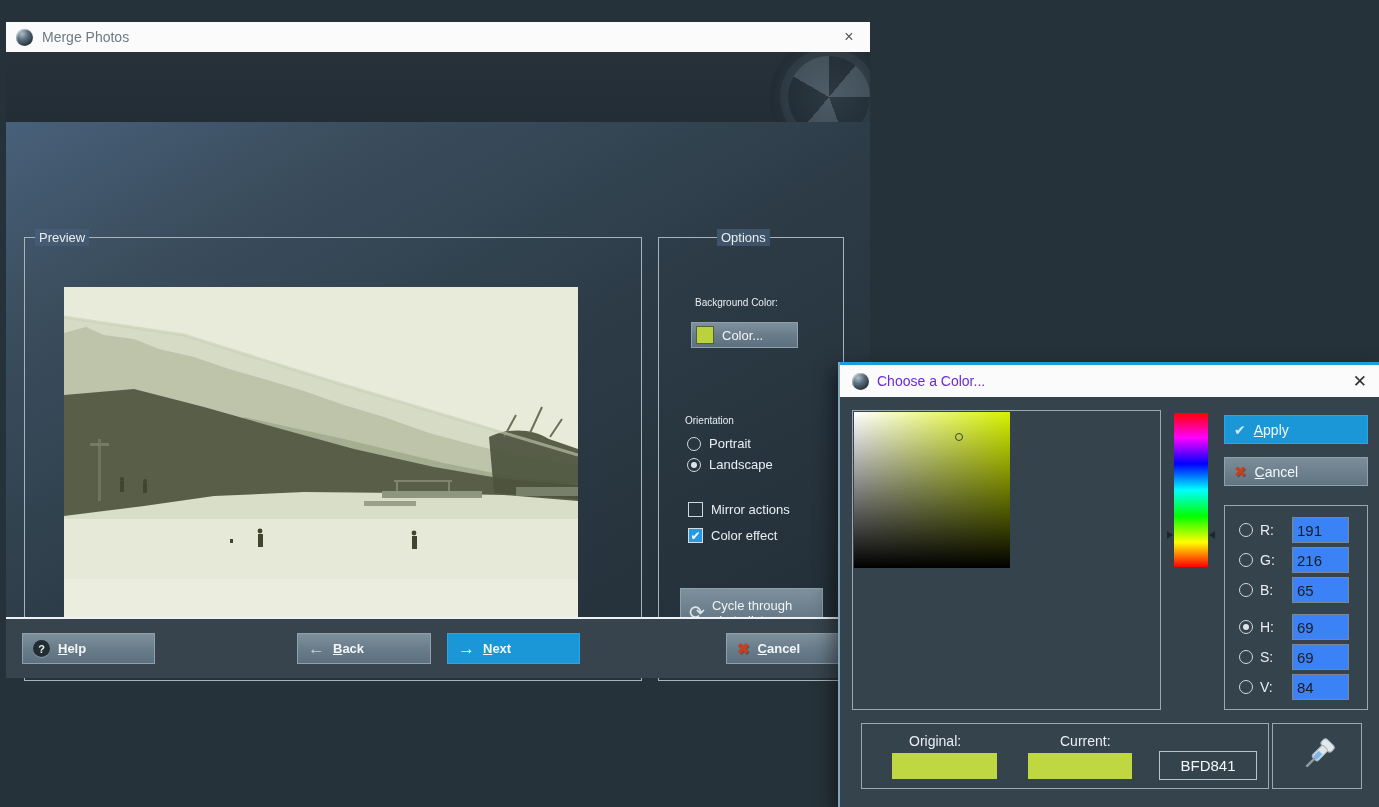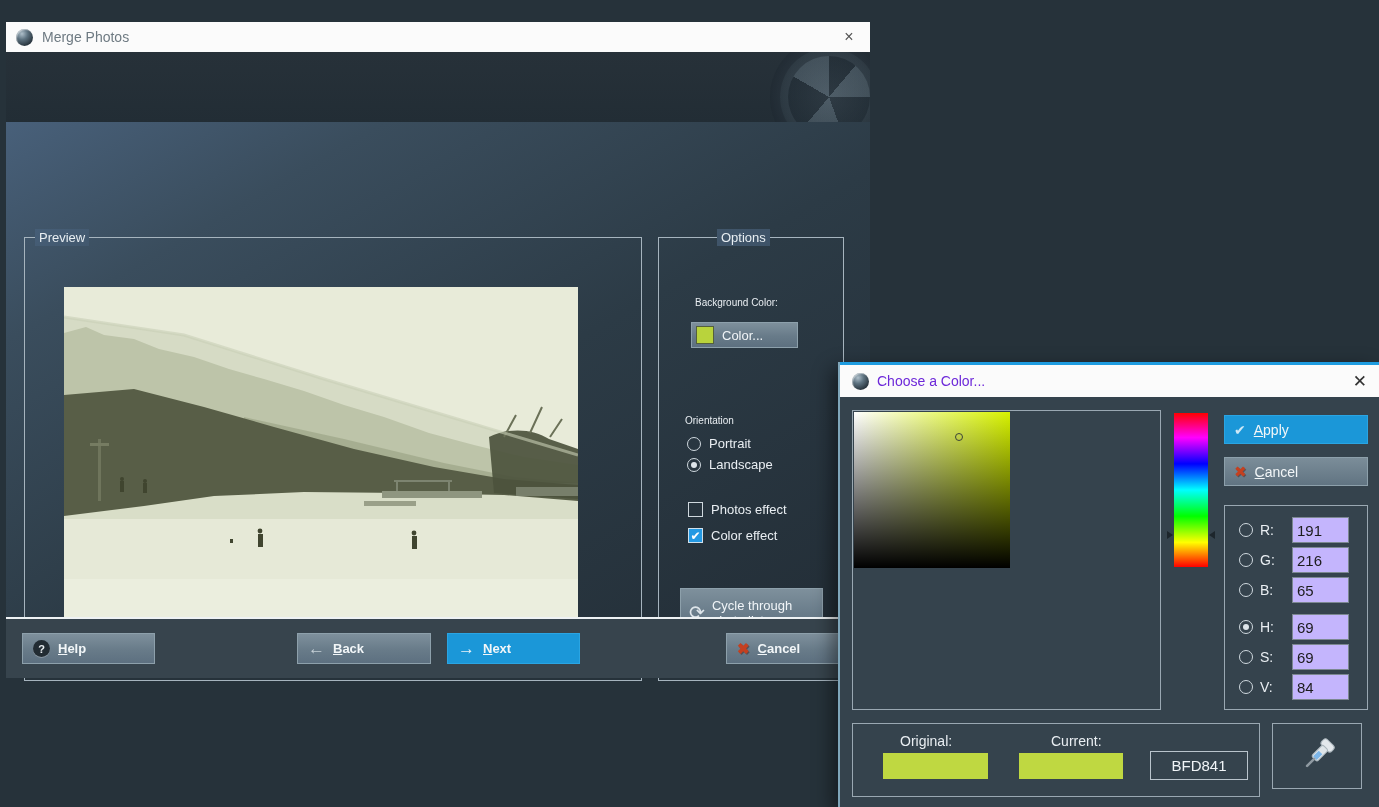--- a/index.html
+++ b/index.html
@@ -92,24 +92,24 @@
   .dlg-btn { position:absolute; left:384px; width:144px; height:29px; display:flex; align-items:center;
       font-size:14px; color:#f2f6f8; padding-left:9px; }
   .dlg-btn .accel { text-decoration:underline; }
   .apply-btn { top:53px; background:#1b97d8; border:1px solid #2aa5e3; }
   .cancel-btn2 { top:95px; background:linear-gradient(to bottom,#7b8d99,#617482); border:1px solid #8da0ab; }
 
   .chan-panel { position:absolute; left:384px; top:143px; width:144px; height:205px; border:1px solid #9aa8b2; }
   .chan-row { position:absolute; left:0; width:100%; height:26px; display:flex; align-items:center; }
   .chan-row .radio { margin-left:14px; margin-right:7px; }
   .chan-label { font-size:14px; color:#e9eef2; width:22px; }
-  .chan-input { position:absolute; left:67px; width:57px; height:26px; border:1px solid #7c8891; background:#c4b5fd;
+  .chan-input { position:absolute; left:67px; width:57px; height:26px; border:1px solid #7c8891; background:#3b82f6;
       font-family:"Liberation Sans",sans-serif; font-size:15px; color:#1c1c1c; padding:0 4px; }
 
-  .result-panel { position:absolute; left:12px; top:361px; width:408px; height:74px; border:1px solid #9aa8b2; }
+  .result-panel { position:absolute; left:21px; top:361px; width:408px; height:66px; border:1px solid #9aa8b2; }
   .res-label { position:absolute; top:9px; font-size:14px; color:#e9eef2; }
   .res-swatch { position:absolute; top:29px; height:26px; }
   .hex-box { position:absolute; left:297px; top:27px; width:98px; height:29px; border:1px solid #b9c4cc;
       display:flex; align-items:center; justify-content:center; font-size:15px; color:#f0f4f7; }
   .picker-tool { position:absolute; left:432px; top:361px; width:90px; height:66px; border:1px solid #9aa8b2;
       display:flex; align-items:center; justify-content:center; }
 </style>
 </head>
 <body>
 
@@ -180,21 +180,21 @@
         <span class="radio"></span>
         <span>Portrait</span>
       </div>
       <div class="radio-row" style="left:28px; top:219px;">
         <span class="radio sel"></span>
         <span>Landscape</span>
       </div>
 
       <div class="check-row" style="left:29px; top:264px;">
         <span class="checkbox"></span>
-        <span>Photos effect</span>
+        <span>Mirror actions</span>
       </div>
       <div class="check-row" style="left:29px; top:290px;">
         <span class="checkbox checked">✔</span>
         <span>Color effect</span>
       </div>
 
       <div class="btn-gray cycle-btn">
         <span class="cycle-icon">⟳</span>
         <span class="cycle-text">
           <span>Cycle through</span><br>

